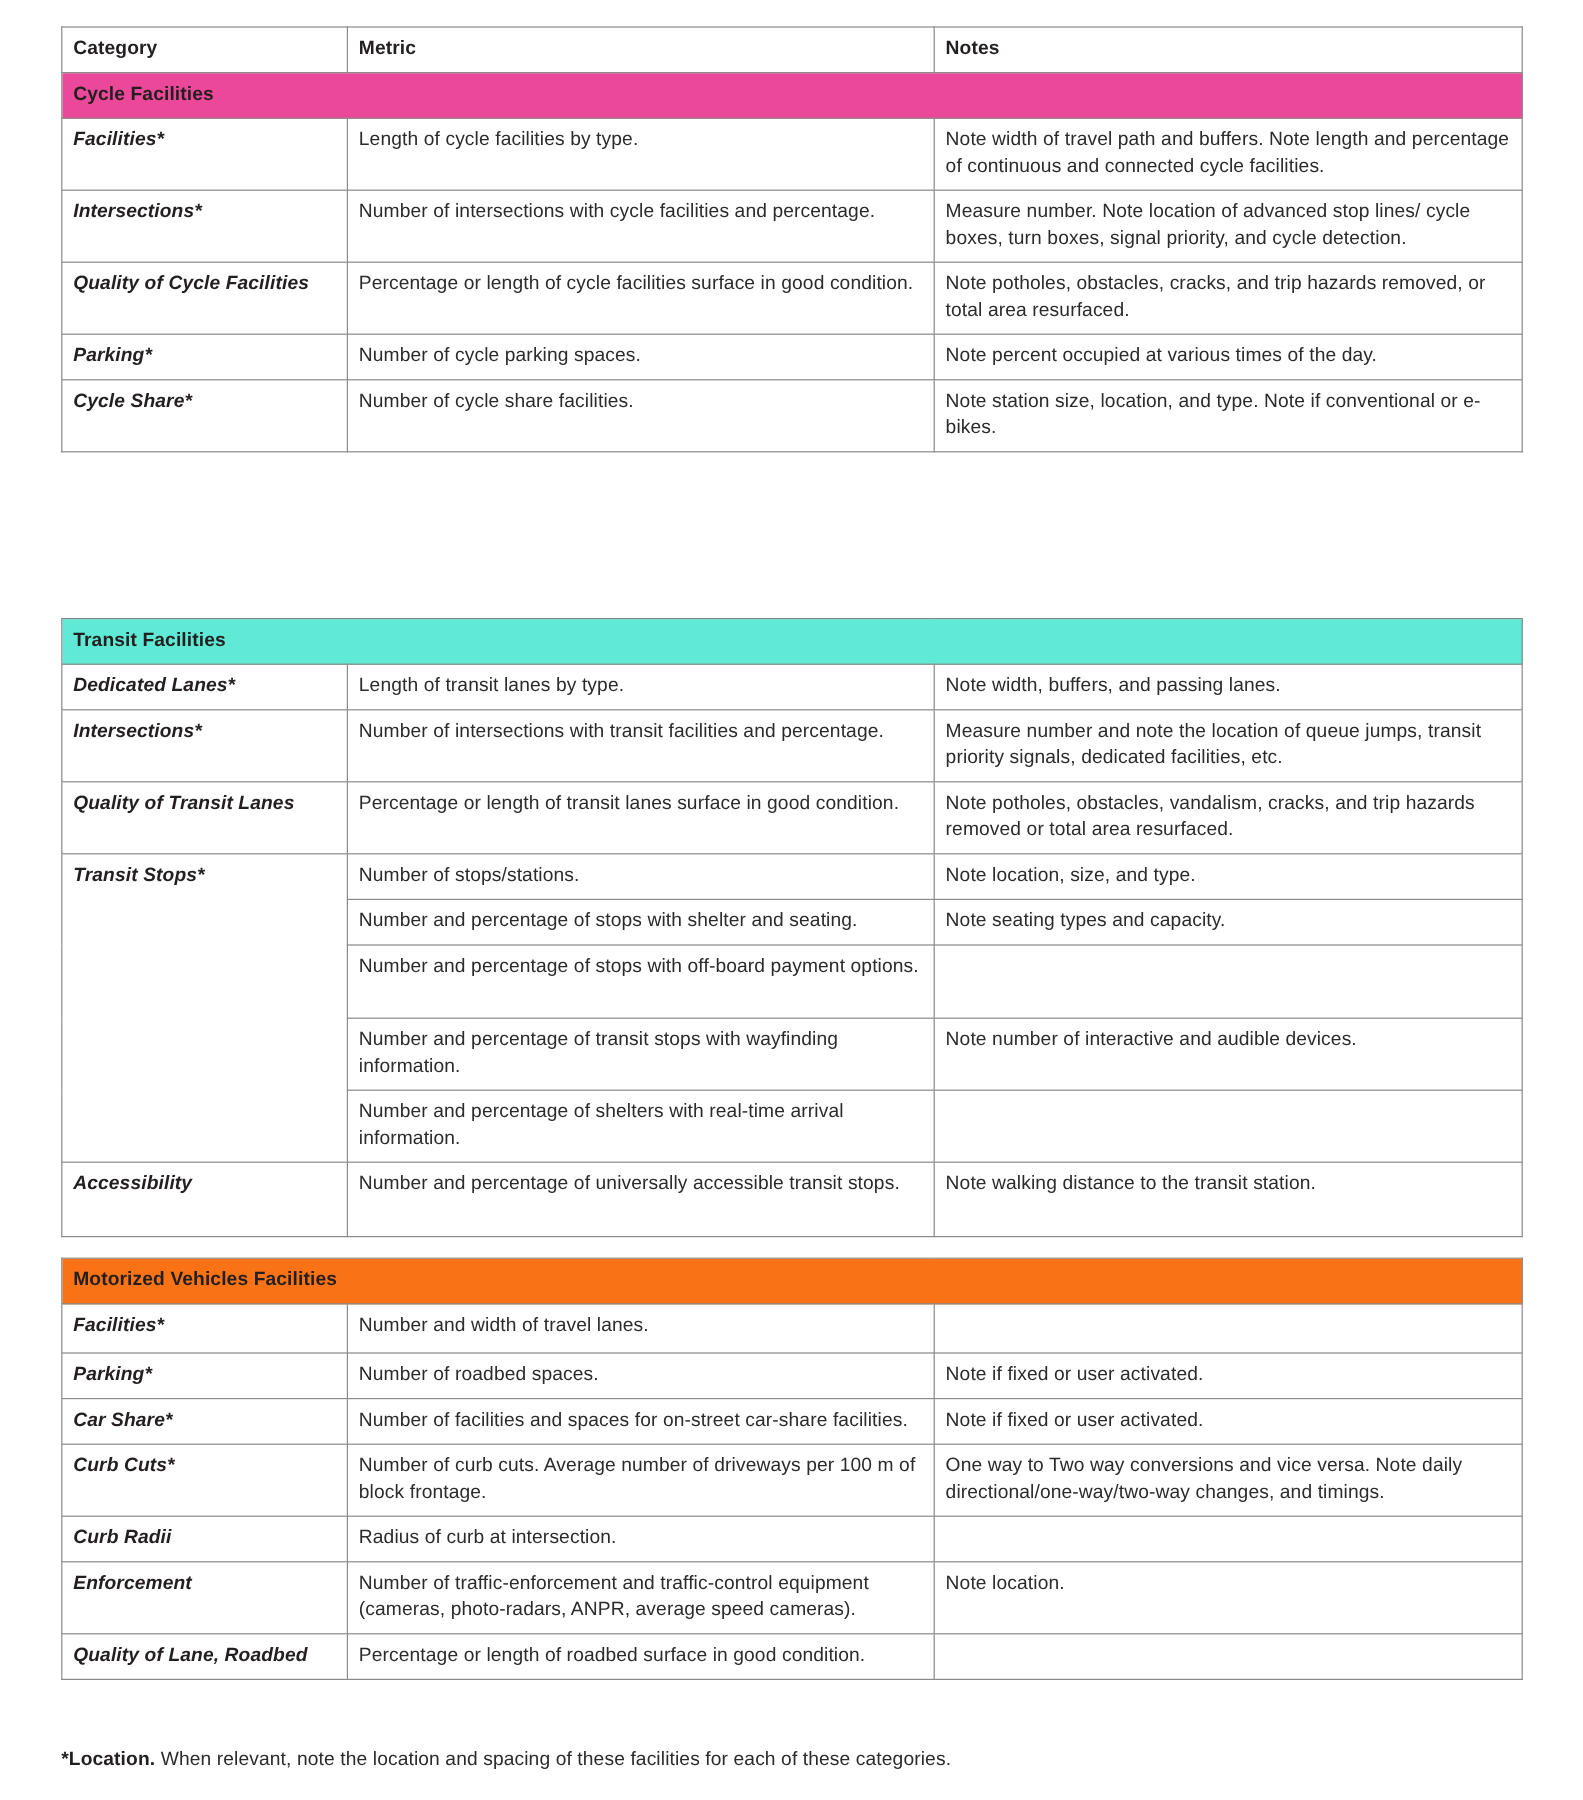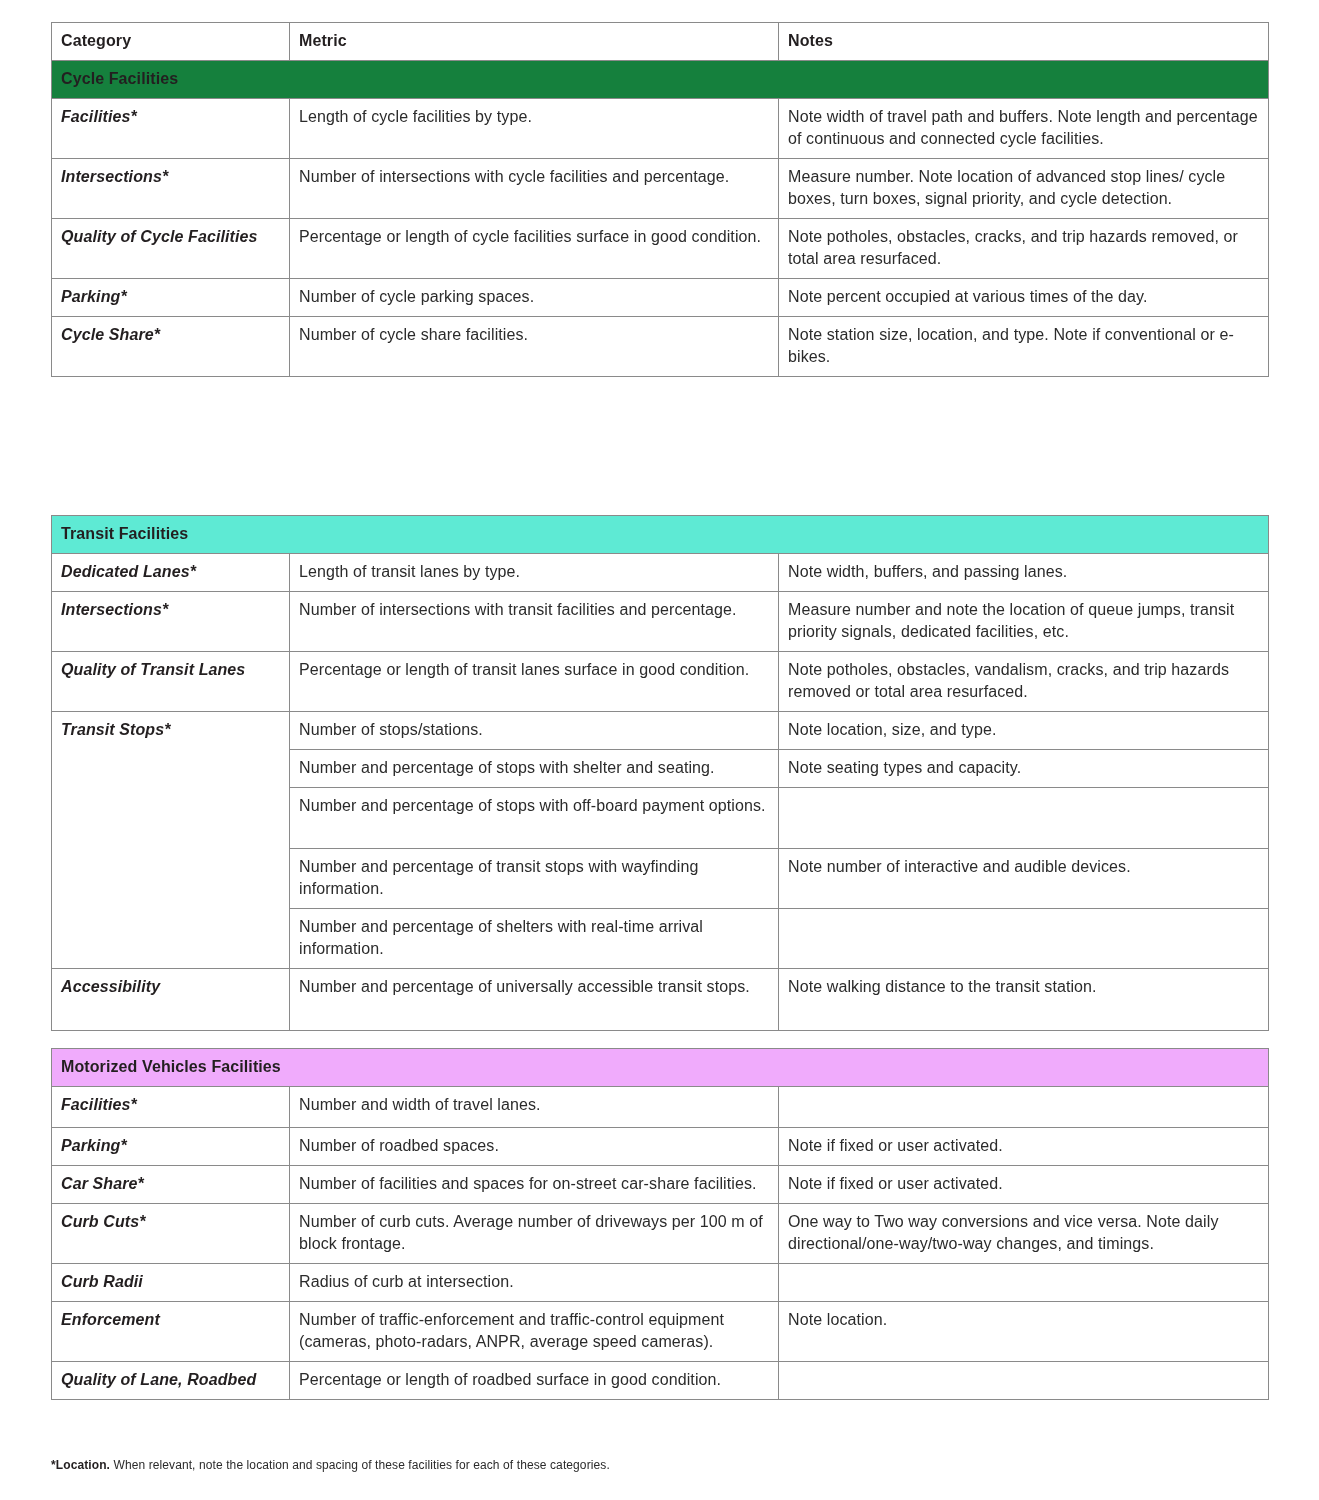--- a/index.html
+++ b/index.html
@@ -31,41 +31,41 @@
     }
     .sec-row td {
       font-size: 27px; font-weight: bold; padding: 8px 9px 8px 9px; line-height: 32px;
       color: #231f20;
     }
     #t1 { top: 22px; padding-left: 11px; }
     #t2 { top: 515px; }
     #t3 { top: 1048px; }
     .footnote {
       position: absolute; left: 51px; top: 1458px;
-      font-size: 12px; color: #2b2b2b; letter-spacing: 0.1px;
+      font-size: 16px; color: #2b2b2b; letter-spacing: 0.1px;
     }
     .footnote b { font-weight: bold; color: #231f20; }
   </style>
 </head>
 <body>
 
 <table class="tbl" id="t1">
   <colgroup>
       <col class="c1">
       <col class="c2">
       <col class="c3">
     </colgroup>
   <tbody>
       <tr class="hdr-row">
     <th>Category</th>
     <th>Metric</th>
     <th>Notes</th>
   </tr>
   <tr class="sec-row">
-    <td colspan="3" style="background:#15803d">Cycle Facilities</td>
+    <td colspan="3" style="background:#ec4899">Cycle Facilities</td>
   </tr>
   <tr style="height:58px">
     <td class="cat">Facilities*</td>
     <td class="metric">Length of cycle facilities by type.</td>
     <td class="notes">Note width of travel path and buffers. Note length and percentage of continuous and connected cycle facilities.</td>
   </tr>
   <tr>
     <td class="cat">Intersections*</td>
     <td class="metric">Number of intersections with cycle facilities and percentage.</td>
     <td class="notes">Measure number. Note location of advanced stop lines/ cycle boxes, turn boxes, signal priority, and cycle detection.</td>
@@ -143,21 +143,21 @@
   </table>
 
 <table class="tbl" id="t3">
   <colgroup>
       <col class="c1">
       <col class="c2">
       <col class="c3">
     </colgroup>
   <tbody>
       <tr class="sec-row">
-    <td colspan="3" style="background:#f0abfc">Motorized Vehicles Facilities</td>
+    <td colspan="3" style="background:#f97316">Motorized Vehicles Facilities</td>
   </tr>
   <tr style="height:41px">
     <td class="cat">Facilities*</td>
     <td class="metric">Number and width of travel lanes.</td>
     <td class="notes"></td>
   </tr>
   <tr>
     <td class="cat">Parking*</td>
     <td class="metric">Number of roadbed spaces.</td>
     <td class="notes">Note if fixed or user activated.</td>

